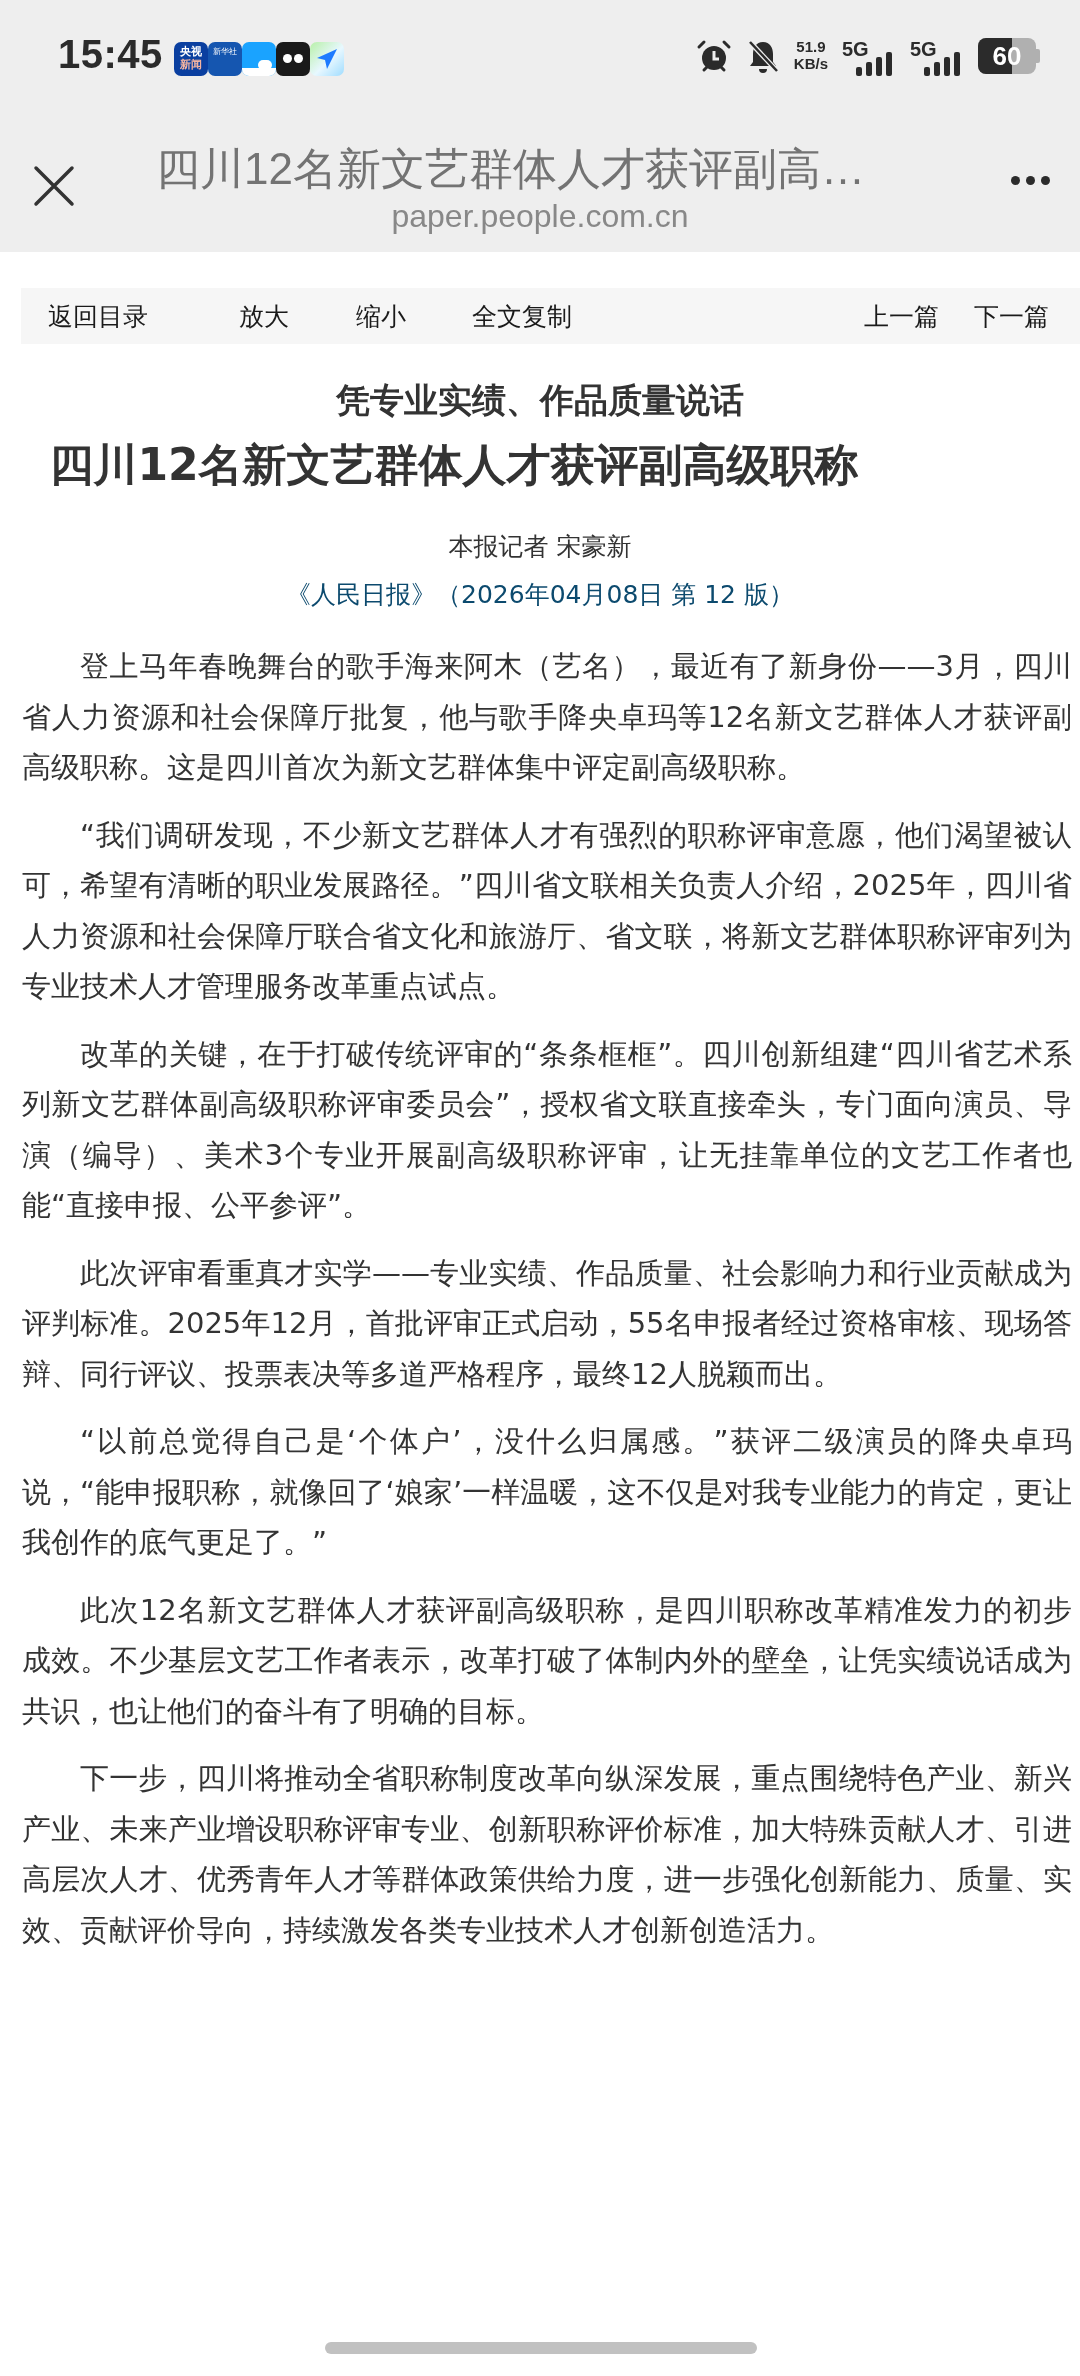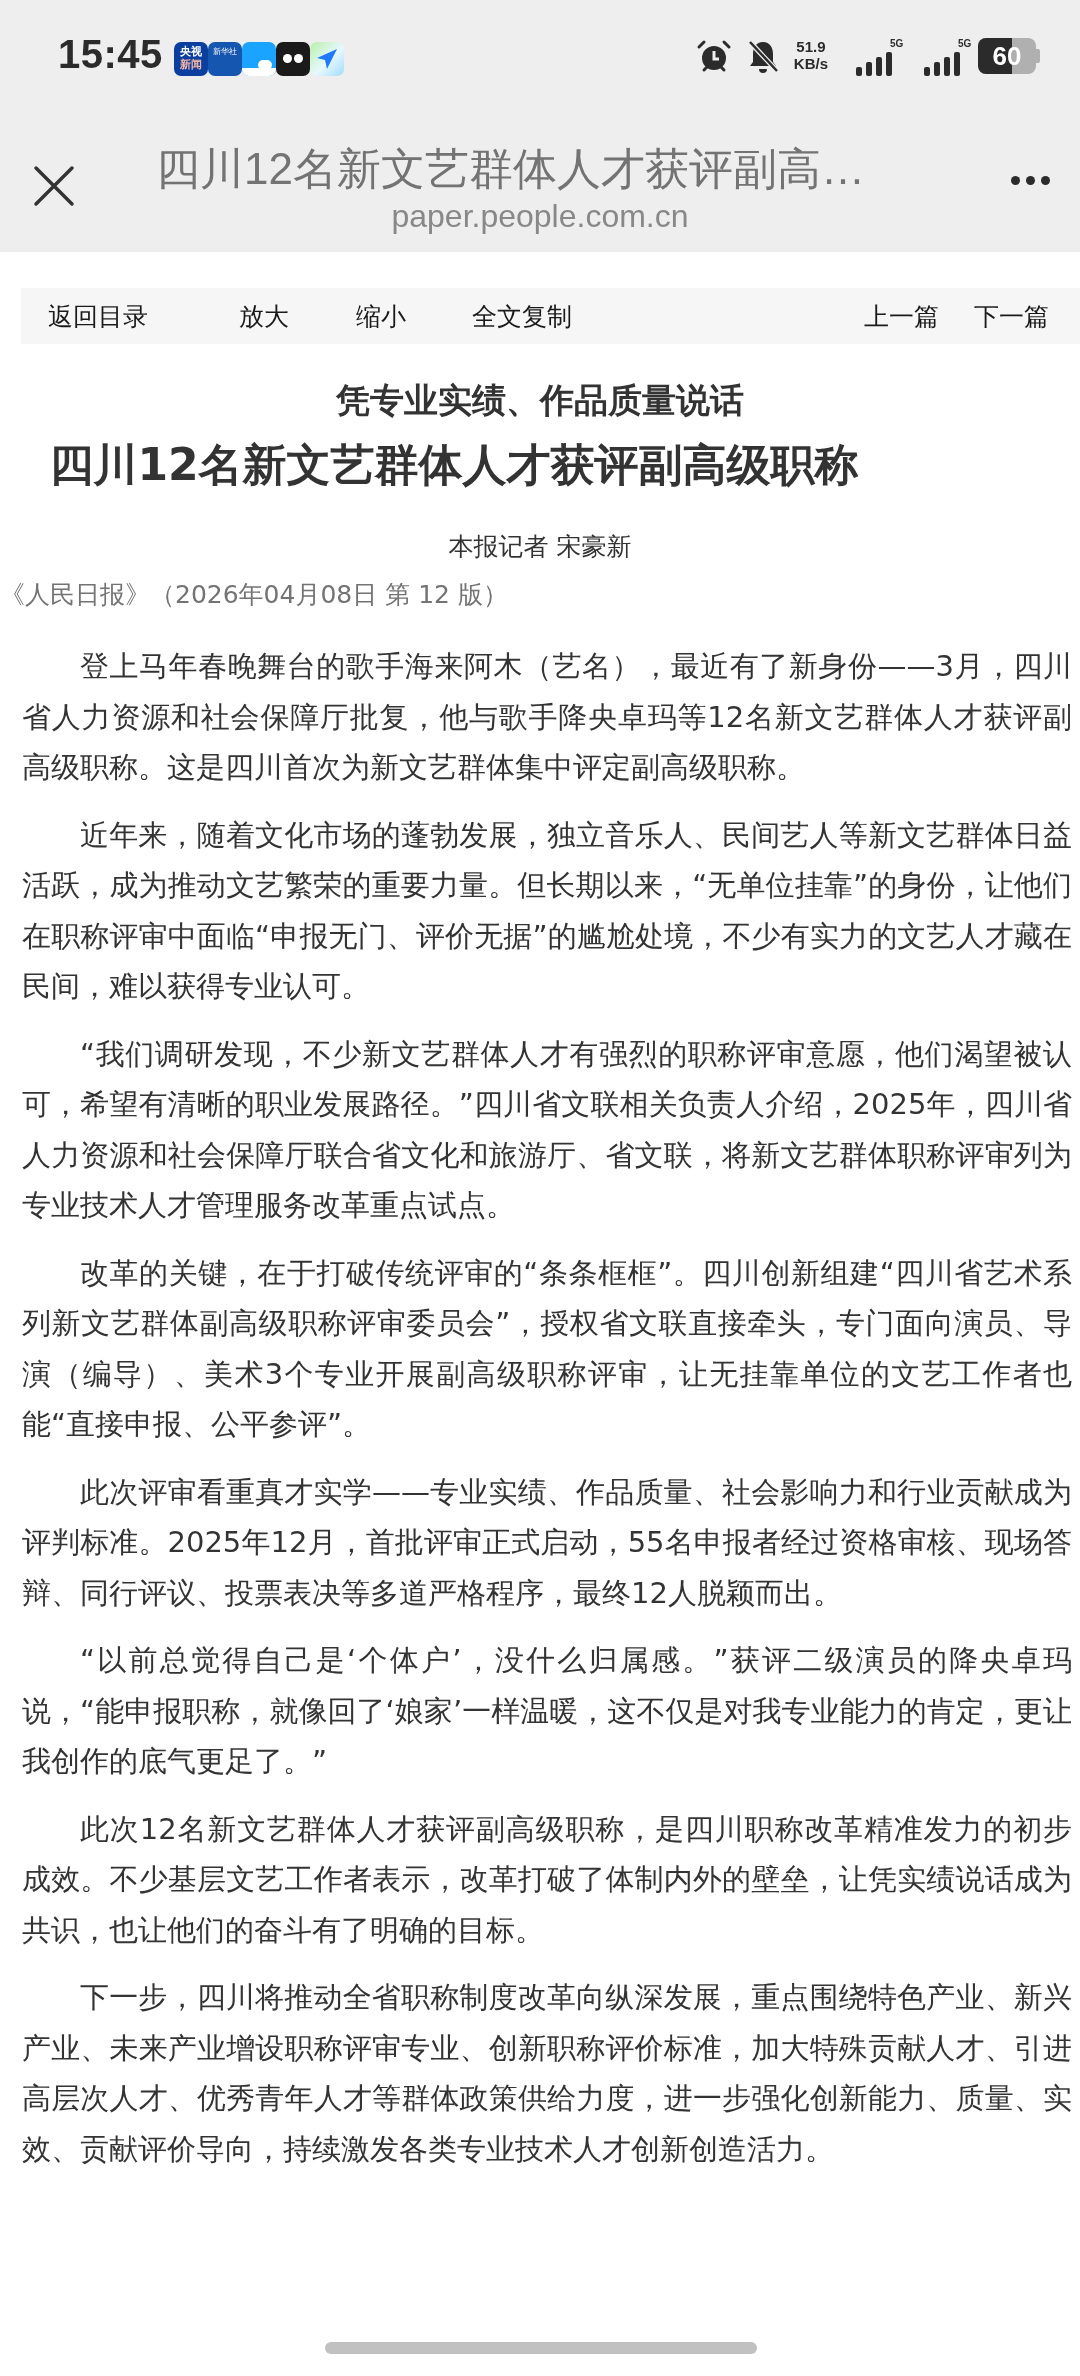--- a/index.html
+++ b/index.html
@@ -25,21 +25,21 @@
   .ic-msg .bubble { position: absolute; right: 4px; bottom: 6px; width: 14px; height: 10px; background: #fff; border-radius: 6px; z-index: 2; }
   .ic-dots { background: #1a1a1a; }
   .ic-dots::before, .ic-dots::after { content: ""; position: absolute; top: 12px; width: 9px; height: 9px; border-radius: 50%; background: #fff; }
   .ic-dots::before { left: 7px; } .ic-dots::after { right: 7px; }
   .ic-map { background: linear-gradient(135deg, #b8f0a8 0%, #e8f8ff 55%, #9fdcff 100%); }
   .ic-map svg { position: absolute; left: 5px; top: 5px; }
 
   .status-right { position: absolute; right: 40px; top: 38px; display: flex; align-items: flex-start; gap: 14px; }
   .net-speed { font-size: 15px; font-weight: bold; line-height: 17px; color: #2b2b2b; text-align: center; font-family: "Liberation Sans", sans-serif; }
   .signal { position: relative; width: 54px; height: 40px; }
-  .signal .lbl { position: absolute; left: 0; top: 0; font-size: 10px; font-weight: bold; color: #2b2b2b; font-family: "Liberation Sans", sans-serif; margin-left: 48px; }
+  .signal .lbl { position: absolute; left: 0; top: 0; font-size: 20px; font-weight: bold; color: #2b2b2b; font-family: "Liberation Sans", sans-serif; }
   .signal .bars { position: absolute; left: 14px; bottom: 2px; display: flex; align-items: flex-end; gap: 4px; }
   .signal .bars span { width: 6px; background: #2b2b2b; border-radius: 2px; }
   .battery { position: relative; width: 62px; height: 36px; }
   .battery .body { position: absolute; left: 0; top: 0; width: 58px; height: 36px; border-radius: 8px; background: #b0b0b0; overflow: hidden; }
   .battery .fill { position: absolute; left: 0; top: 0; width: 34px; height: 36px; background: #2b2b2b; }
   .battery .tip { position: absolute; right: 0; top: 11px; width: 4px; height: 14px; background: #b0b0b0; border-radius: 0 2px 2px 0; }
   .battery .pct { position: absolute; left: 0; top: 3px; width: 58px; text-align: center; font-size: 26px; font-weight: bold; color: #fff; font-family: "Liberation Sans", sans-serif; }
 
   
   .titlebar {
@@ -71,22 +71,22 @@
   }
   .headline {
     position: absolute; left: 0; top: 436px; width: 908px; text-align: center;
     font-size: 44px; font-weight: bold; color: #333;
   }
   .byline {
     position: absolute; left: 0; top: 530px; width: 1080px; text-align: center;
     font-size: 25px; color: #333;
   }
   .source {
-    position: absolute; left: 0; top: 578px; width: 1080px; 
-    font-size: 25px; color: #737373;
+    position: absolute; left: 0; top: 578px; width: 1080px; text-align: center;
+    font-size: 25px; color: #0c4a6e;
   }
   .article-body {
     position: absolute; left: 22px; top: 641px; width: 1050px;
     font-size: 29px; line-height: 50.5px; color: #333;
   }
   .article-body p { text-indent: 58px; margin-bottom: 17px; text-align: justify; }
 
   
   .home-indicator {
     position: absolute; left: 325px; top: 2342px; width: 432px; height: 12px;
@@ -185,21 +185,20 @@
   <span class="tb-item" style="left:953px">下一篇</span>
 </div>
 
 <div class="subtitle">凭专业实绩、作品质量说话</div>
 <div class="headline">四川12名新文艺群体人才获评副高级职称</div>
 <div class="byline">本报记者 宋豪新</div>
 <div class="source">《人民日报》（2026年04月08日 第 12 版）</div>
 
 <div class="article-body">
   <p>登上马年春晚舞台的歌手海来阿木（艺名），最近有了新身份——3月，四川省人力资源和社会保障厅批复，他与歌手降央卓玛等12名新文艺群体人才获评副高级职称。这是四川首次为新文艺群体集中评定副高级职称。</p>
-  <p>近年来，随着文化市场的蓬勃发展，独立音乐人、民间艺人等新文艺群体日益活跃，成为推动文艺繁荣的重要力量。但长期以来，“无单位挂靠”的身份，让他们在职称评审中面临“申报无门、评价无据”的尴尬处境，不少有实力的文艺人才藏在民间，难以获得专业认可。</p>
   <p>“我们调研发现，不少新文艺群体人才有强烈的职称评审意愿，他们渴望被认可，希望有清晰的职业发展路径。”四川省文联相关负责人介绍，2025年，四川省人力资源和社会保障厅联合省文化和旅游厅、省文联，将新文艺群体职称评审列为专业技术人才管理服务改革重点试点。</p>
   <p>改革的关键，在于打破传统评审的“条条框框”。四川创新组建“四川省艺术系列新文艺群体副高级职称评审委员会”，授权省文联直接牵头，专门面向演员、导演（编导）、美术3个专业开展副高级职称评审，让无挂靠单位的文艺工作者也能“直接申报、公平参评”。</p>
   <p>此次评审看重真才实学——专业实绩、作品质量、社会影响力和行业贡献成为评判标准。2025年12月，首批评审正式启动，55名申报者经过资格审核、现场答辩、同行评议、投票表决等多道严格程序，最终12人脱颖而出。</p>
   <p>“以前总觉得自己是‘个体户’，没什么归属感。”获评二级演员的降央卓玛说，“能申报职称，就像回了‘娘家’一样温暖，这不仅是对我专业能力的肯定，更让我创作的底气更足了。”</p>
   <p>此次12名新文艺群体人才获评副高级职称，是四川职称改革精准发力的初步成效。不少基层文艺工作者表示，改革打破了体制内外的壁垒，让凭实绩说话成为共识，也让他们的奋斗有了明确的目标。</p>
   <p>下一步，四川将推动全省职称制度改革向纵深发展，重点围绕特色产业、新兴产业、未来产业增设职称评审专业、创新职称评价标准，加大特殊贡献人才、引进高层次人才、优秀青年人才等群体政策供给力度，进一步强化创新能力、质量、实效、贡献评价导向，持续激发各类专业技术人才创新创造活力。</p>
 </div>
 
 <div class="home-indicator"></div>
 

